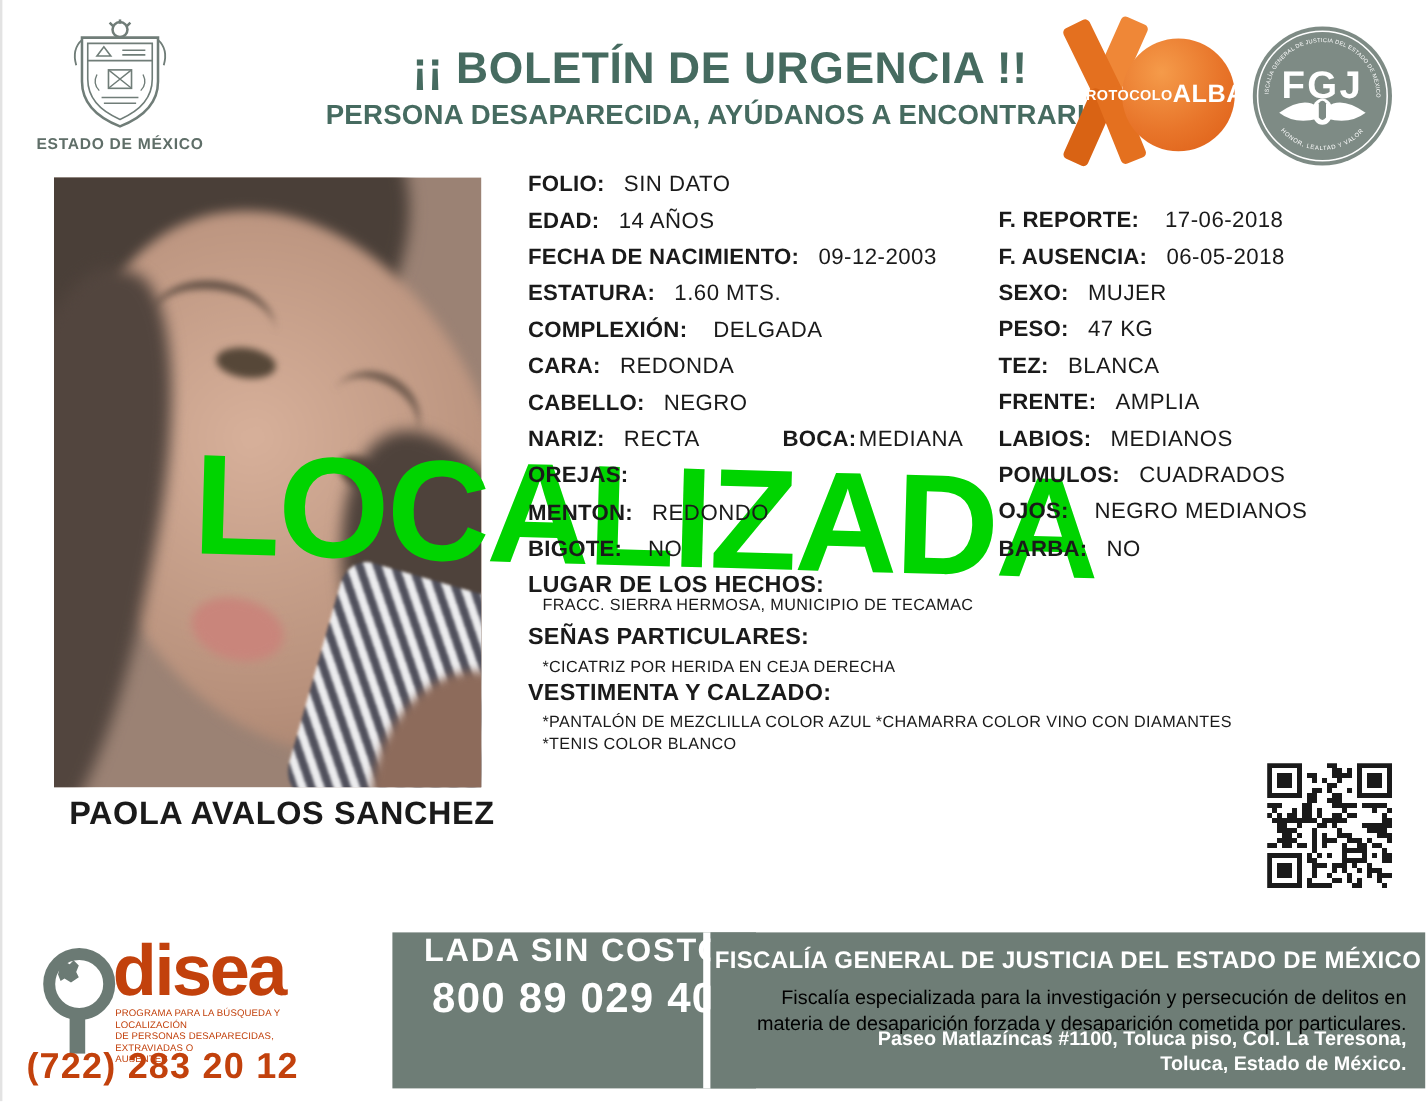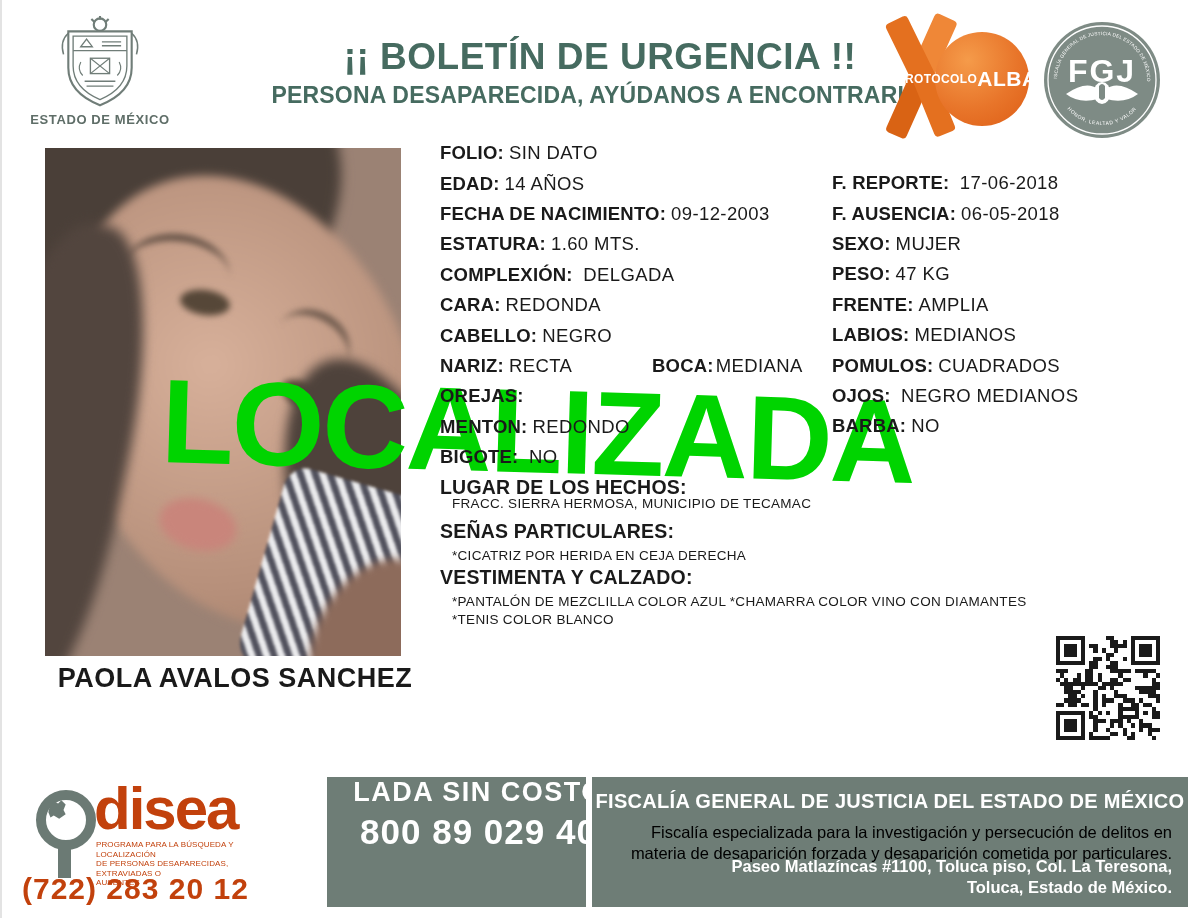--- a/index.html
+++ b/index.html
@@ -59,21 +59,21 @@
 
   
   .status{position:absolute;left:163px;top:361px;width:930px;z-index:2;
           font-size:119px;font-weight:800;line-height:1;color:#00d400;
           transform:rotate(1.6deg);transform-origin:left top;white-space:nowrap;letter-spacing:-2px;}
 
   
   .fields{position:absolute;z-index:3;}
   #fields-left{left:440px;top:138px;width:400px;}
   #fields-right{left:832px;top:168px;width:350px;}
-  .frow{height:30.4px;display:flex;align-items:center;position:relative;font-size:18.5px;}
+  .frow{height:30.4px;display:flex;align-items:center;position:relative;font-size:18.5px;gap:11px;}
   .flabel{font-weight:bold;letter-spacing:.2px;}
   .fvalue{font-weight:normal;white-space:pre;margin-left:5px;letter-spacing:.4px;}
   .second-pair{position:absolute;left:212px;display:flex;align-items:center;}
   .section-h{font-size:19.5px;font-weight:bold;letter-spacing:.2px;}
   .section-d{font-size:13.5px;letter-spacing:.3px;padding-left:12px;margin-top:4px;line-height:17.5px;}
   #lugar-detail{position:absolute;left:452px;top:496px;font-size:13.5px;letter-spacing:.3px;z-index:3;}
   #senas{position:absolute;left:440px;top:520px;z-index:3;}
   #vestimenta{position:absolute;left:440px;top:566px;width:600px;z-index:3;}
 
   .person-name{position:absolute;left:40px;top:663px;width:390px;text-align:center;z-index:3;
@@ -250,20 +250,24 @@
       <span class="flabel">F. AUSENCIA:</span>
       <span class="fvalue">06-05-2018</span>
     </div>
     <div class="frow">
       <span class="flabel">SEXO:</span>
       <span class="fvalue">MUJER</span>
     </div>
     <div class="frow">
       <span class="flabel">PESO:</span>
       <span class="fvalue">47 KG</span>
+    </div>
+    <div class="frow">
+      <span class="flabel">TEZ:</span>
+      <span class="fvalue">BLANCA</span>
     </div>
     <div class="frow">
       <span class="flabel">FRENTE:</span>
       <span class="fvalue">AMPLIA</span>
     </div>
     <div class="frow">
       <span class="flabel">LABIOS:</span>
       <span class="fvalue">MEDIANOS</span>
     </div>
     <div class="frow">

